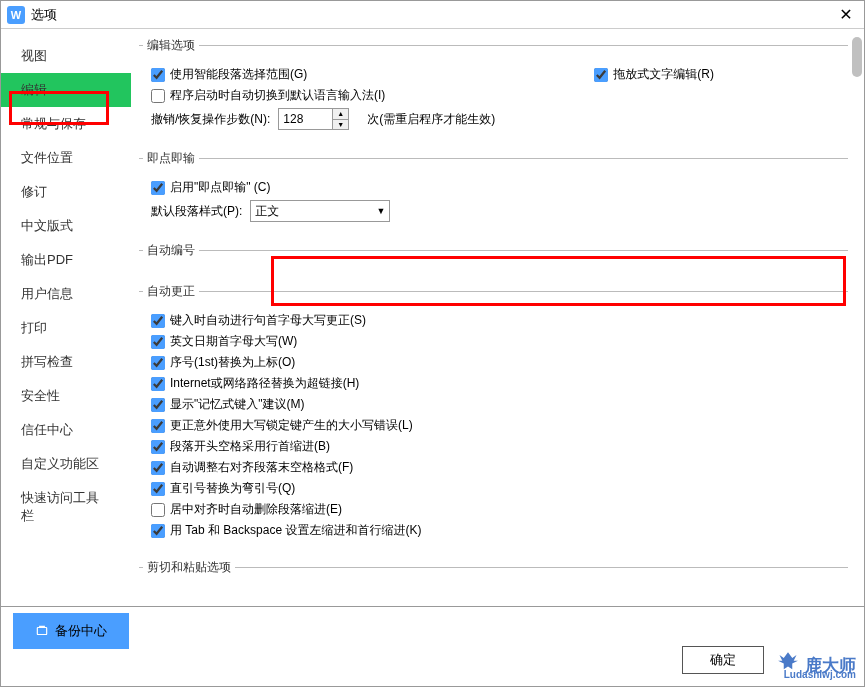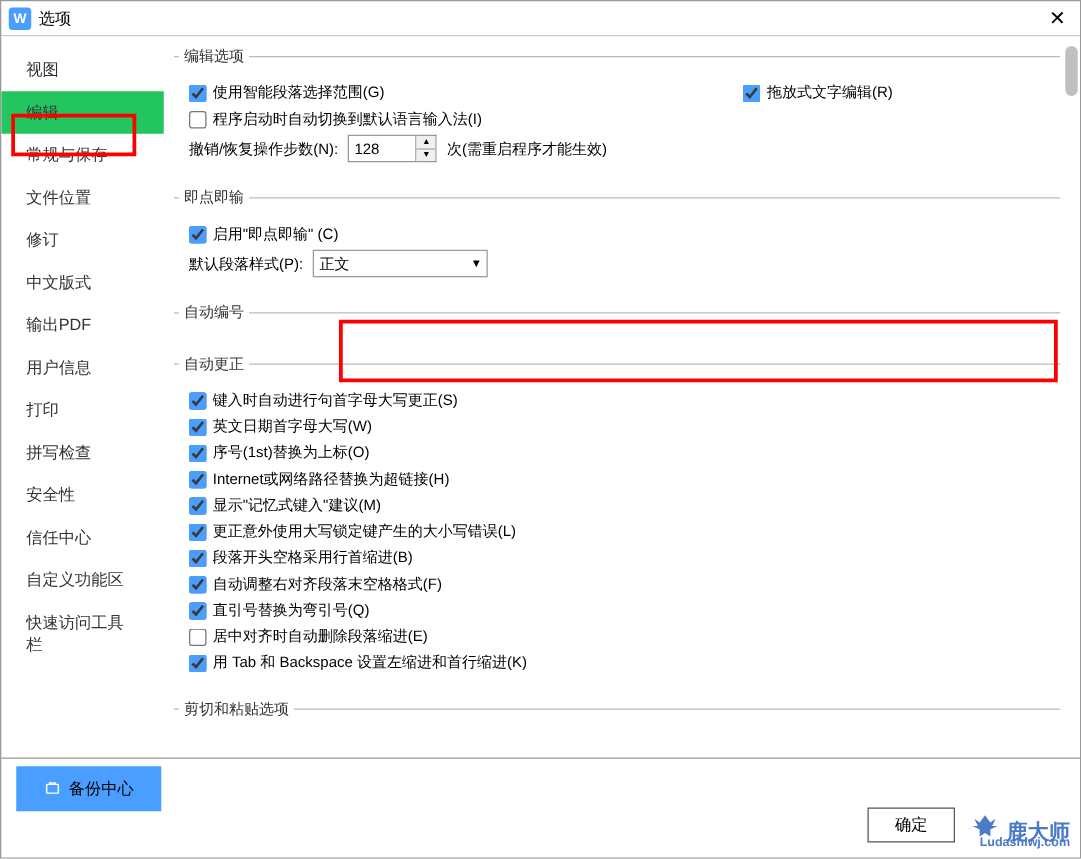--- a/index.html
+++ b/index.html
@@ -25,21 +25,21 @@
     .chk input[type=checkbox] { width: 14px; height: 14px; margin-right: 5px; accent-color: #4a9eff; }
     .chk label { font-size: 12px; }
     .two-col { display: flex; justify-content: space-between; padding-right: 100px; }
     .lbl-inline { margin-right: 8px; }
     .spinner { width: 55px; height: 22px; border: 1px solid #999; padding: 0 4px; text-align: left; font-size: 12px; }
     .combo { width: 140px; height: 22px; border: 1px solid #999; padding: 0 4px; font-size: 12px; background: #fff; }
     .red-box-section { left: 140px; top: 227px; width: 575px; height: 50px; }
     .footer { height: 80px; border-top: 1px solid #999; position: relative; }
     .backup-btn { position: absolute; left: 12px; top: 6px; width: 116px; height: 36px; background: #4a9eff; color: #000000; display: flex; align-items: center; justify-content: center; font-size: 13px; cursor: pointer; }
     .backup-btn svg { margin-right: 6px; }
-    .ok-btn { position: absolute; right: 100px; bottom: 12px; width: 70px; height: 28px; border: 1px solid #555; background: #fff; font-size: 13px; display: flex; align-items: center; justify-content: center; cursor: pointer; }
+    .ok-btn { position: absolute; right: 100px; bottom: 12px; width: 82px; height: 28px; border: 1px solid #555; background: #fff; font-size: 13px; display: flex; align-items: center; justify-content: center; cursor: pointer; }
     .watermark { position: absolute; right: 8px; bottom: 4px; display: flex; align-items: center; color: #4a7ac8; font-size: 17px; font-weight: bold; }
     .watermark .sub { position: absolute; font-size: 10px; color: #4a7ac8; right: 0; bottom: -3px; font-weight: bold;}
     .select-wrap { position: relative; display: inline-block; }
     .select-wrap .arrow { position: absolute; right: 5px; top: 50%; transform: translateY(-50%); pointer-events: none; font-size: 9px; }
     select { appearance: none; -webkit-appearance: none; padding-right: 18px; }
     .num-wrap { position: relative; display: inline-flex; }
     .num-wrap .spin-btns { width: 16px; border: 1px solid #999; border-left: none; display: flex; flex-direction: column; }
     .num-wrap .spin-btns div { flex:1; font-size: 7px; display:flex; align-items:center; justify-content:center; background:#f0f0f0; border-bottom:1px solid #999; cursor:pointer;}
     .num-wrap .spin-btns div:last-child { border-bottom:none;}
   </style>
@@ -98,21 +98,21 @@
         </div>
         <div class="row">
           <span class="lbl-inline">撤销/恢复操作步数(N):</span>
           <div class="num-wrap">
             <input class="spinner" value="128" style="">
             <div class="spin-btns">
                 <div>▲</div>
                 <div>▼</div>
               </div>
           </div>
-          <span style="margin-left:8px">次(需重启程序才能生效)</span>
+          <span style="margin-left:18px">次(需重启程序才能生效)</span>
         </div>
       </fieldset>
 
       <fieldset>
         <legend>即点即输</legend>
         <div class="row">
           <div class="chk">
               <input type="checkbox" checked="" style="">
               <label>启用"即点即输" (C)</label>
             </div>

